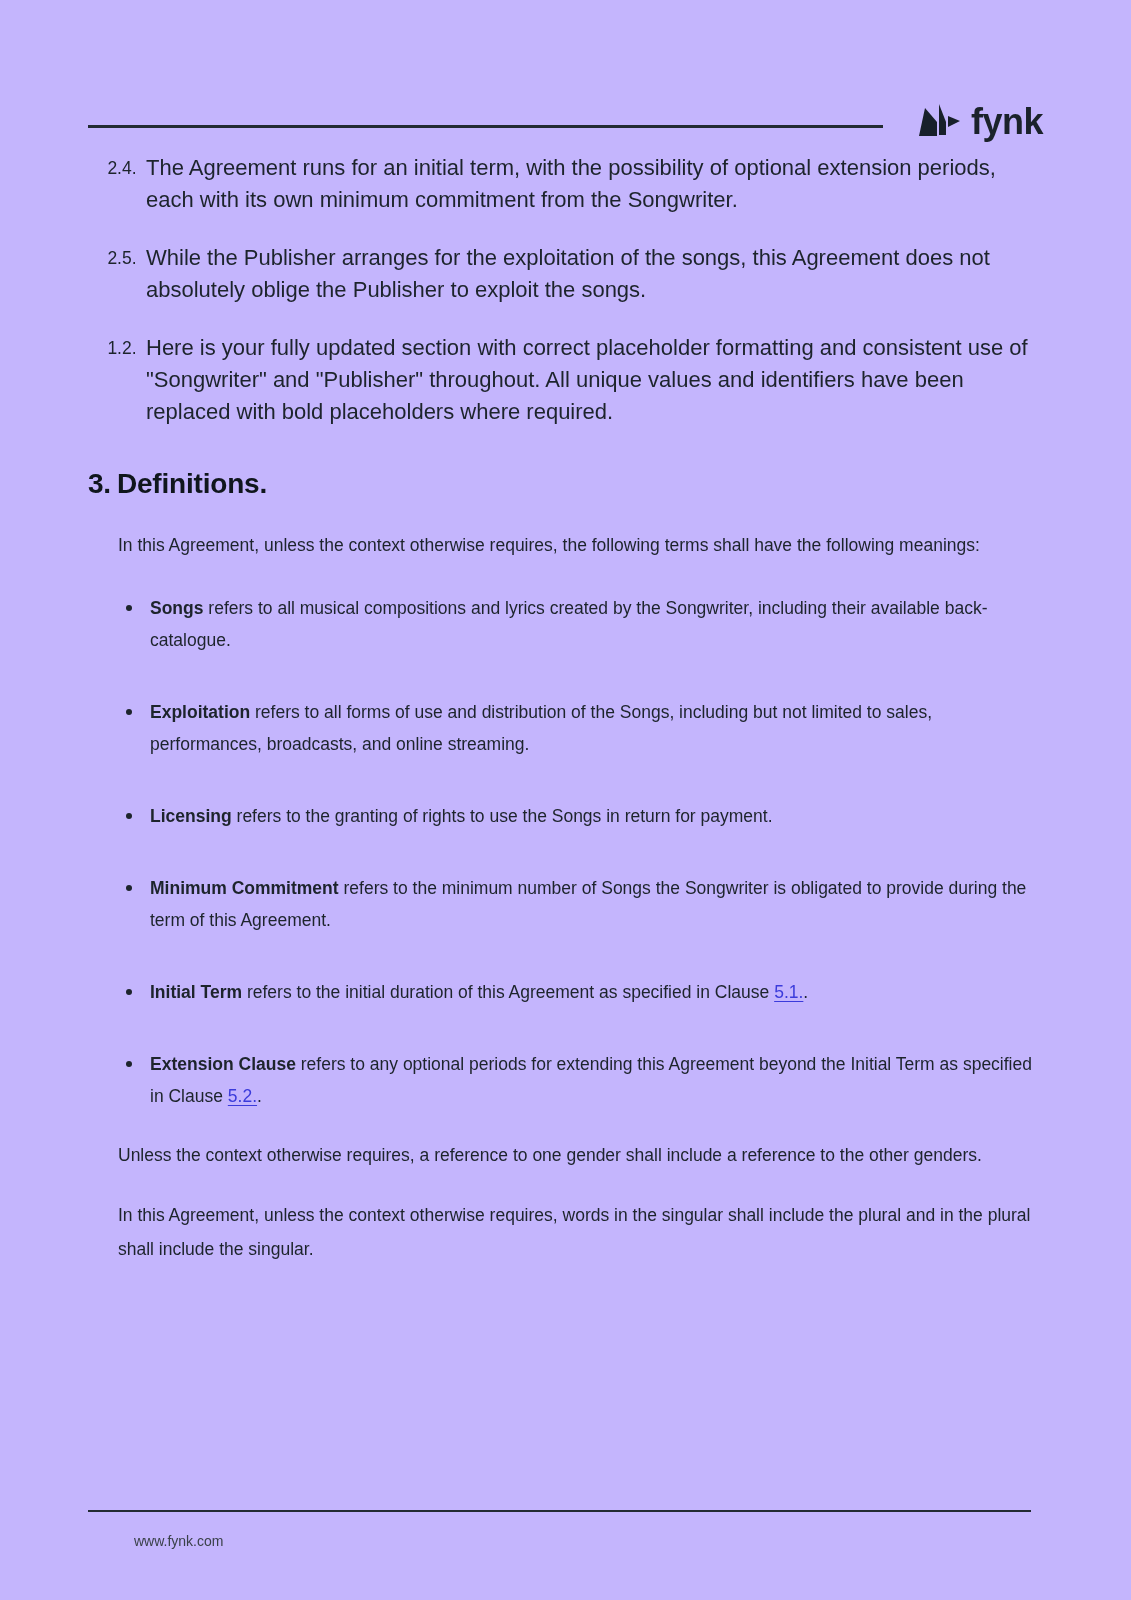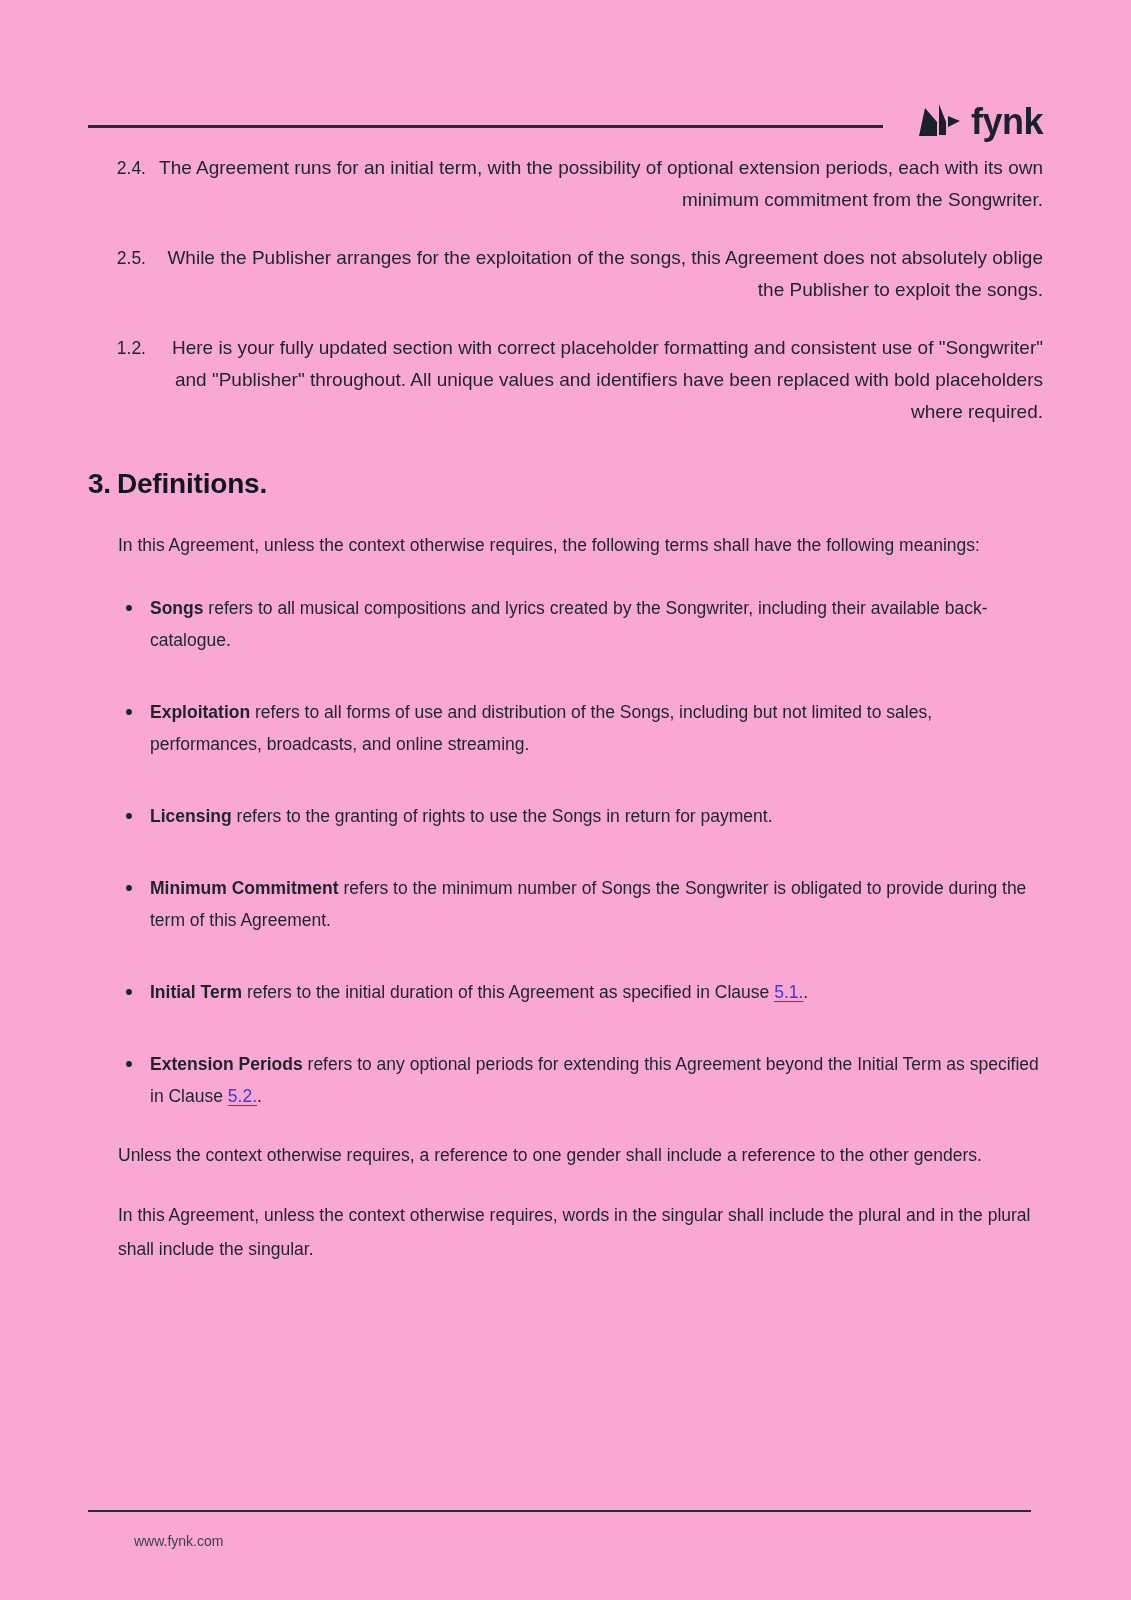--- a/index.html
+++ b/index.html
@@ -12,21 +12,21 @@
     height: 1600px;
     font-family: "Liberation Sans", sans-serif;
     color: #1d242c;
     position: relative;
     overflow: hidden;
   }
 
   .page {
     position: absolute;
     inset: 0;
-    background: #f9a8d4;
+    background: #c4b5fd;
   }
 
   
   .header {
     position: absolute;
     top: 96px;
     left: 88px;
     right: 88px;
     height: 60px;
     display: flex;
@@ -72,30 +72,29 @@
     display: flex;
     align-items: flex-start;
     margin-bottom: 26px;
   }
   .clause-num {
     flex: 0 0 auto;
     width: 58px;
     font-size: 17.5px;
     line-height: 32px;
     color: #1d242c;
-    text-align: right;
+    text-align: center;
     padding-left: 10px;
     box-sizing: border-box;
   }
   .clause-body {
     flex: 1 1 auto;
-    font-size: 19px;
+    font-size: 22px;
     line-height: 32px;
     color: #1d242c;
-    text-align: right;
   }
 
   h2.section-heading {
     font-size: 28px;
     font-weight: 700;
     color: #10161d;
     margin: 40px 0 28px 0;
     padding-left: 0;
     letter-spacing: -0.2px;
   }
@@ -217,21 +216,21 @@
 
       <li>
         <span class="bullet-dot"></span><span class="term">Minimum Commitment</span><span> refers to the minimum number of Songs the Songwriter is obligated to provide during the term of this Agreement.</span>
       </li>
 
       <li>
         <span class="bullet-dot"></span><span class="term">Initial Term</span><span> refers to the initial duration of this Agreement as specified in Clause </span><a class="clause-link" href="#">5.1.</a><span>.</span>
       </li>
 
       <li>
-        <span class="bullet-dot"></span><span class="term">Extension Periods</span><span> refers to any optional periods for extending this Agreement beyond the Initial Term as specified in Clause </span><a class="clause-link" href="#">5.2.</a><span>.</span>
+        <span class="bullet-dot"></span><span class="term">Extension Clause</span><span> refers to any optional periods for extending this Agreement beyond the Initial Term as specified in Clause </span><a class="clause-link" href="#">5.2.</a><span>.</span>
       </li>
 
     </ul>
 
     <p class="para">Unless the context otherwise requires, a reference to one gender shall include a reference to the other genders.</p>
     <p class="para">In this Agreement, unless the context otherwise requires, words in the singular shall include the plural and in the plural shall include the singular.</p>
 
   </div>
 
   <div class="footer">

